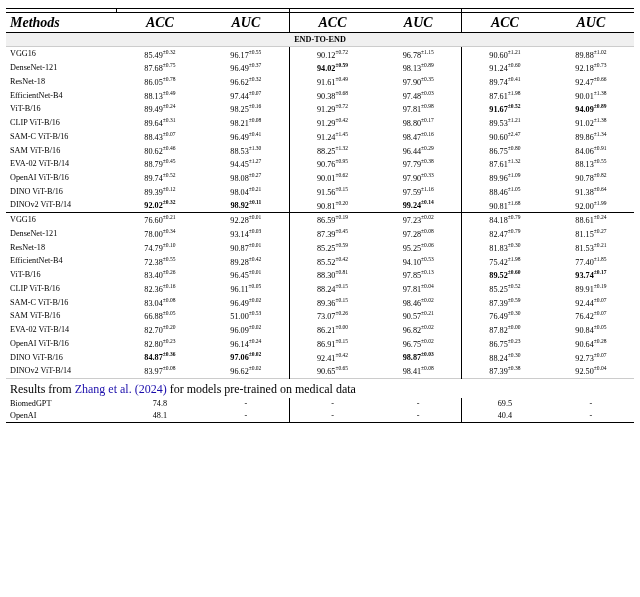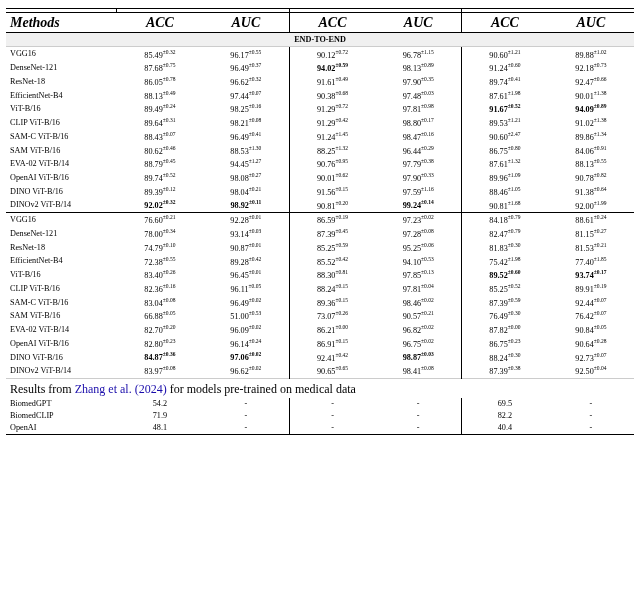--- a/index.html
+++ b/index.html
@@ -298,34 +298,25 @@
         <td style="border-left:1px solid #000;">87.39<sup>±0.38</sup></td>
         <td style="">92.50<sup>±0.04</sup></td>
   </tr>
       <tr>
   <td colspan="7" style="font-size:12px; padding-top:3px; padding-bottom:1px; border-top:1px solid #ccc;">
     Results from <span style="color:#1a0dab;">Zhang et al. (2024)</span> for models pre-trained on medical data
   </td>
 </tr>
       <tr style="">
     <td>BiomedGPT</td>
-    <td>54.2</td>
+    <td>74.8</td>
     <td>-</td>
     <td style="border-left:1px solid #000;">-</td>
     <td>-</td>
     <td style="border-left:1px solid #000;">69.5</td>
-    <td>-</td>
-  </tr>
-      <tr style="">
-    <td>BiomedCLIP</td>
-    <td>71.9</td>
-    <td>-</td>
-    <td style="border-left:1px solid #000;">-</td>
-    <td>-</td>
-    <td style="border-left:1px solid #000;">82.2</td>
     <td>-</td>
   </tr>
       <tr style="border-bottom:1.5px solid #000;">
     <td>OpenAI</td>
     <td>48.1</td>
     <td>-</td>
     <td style="border-left:1px solid #000;">-</td>
     <td>-</td>
     <td style="border-left:1px solid #000;">40.4</td>
     <td>-</td>

